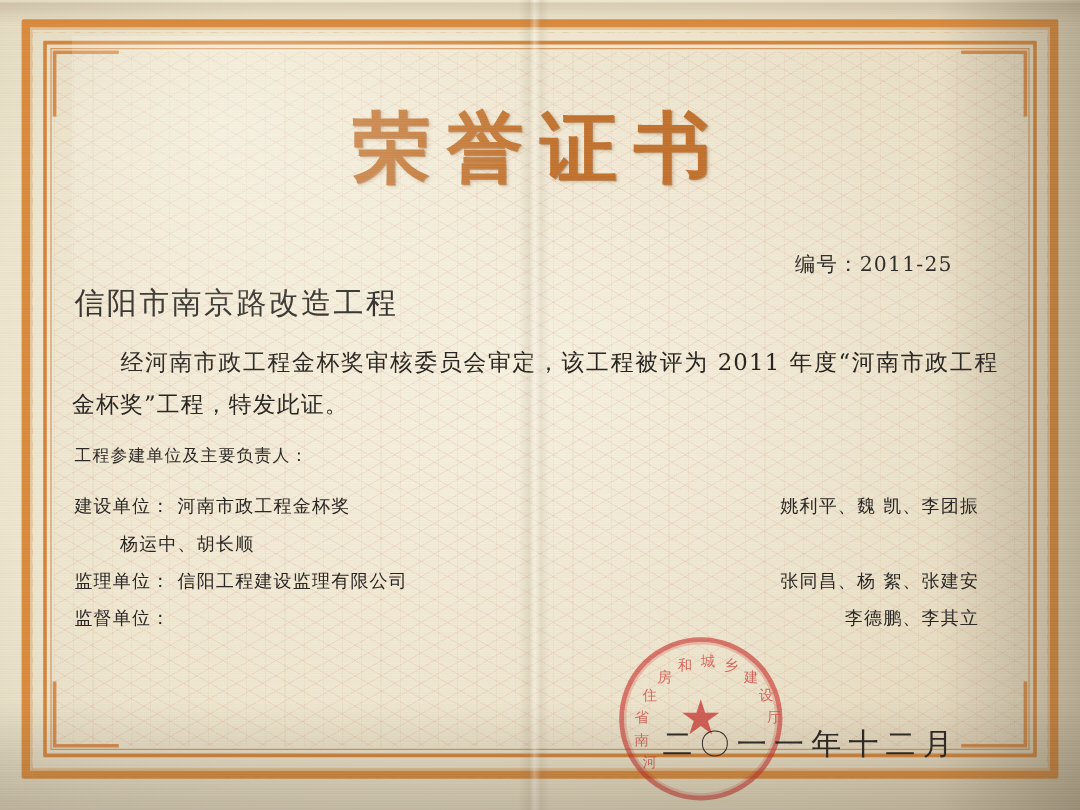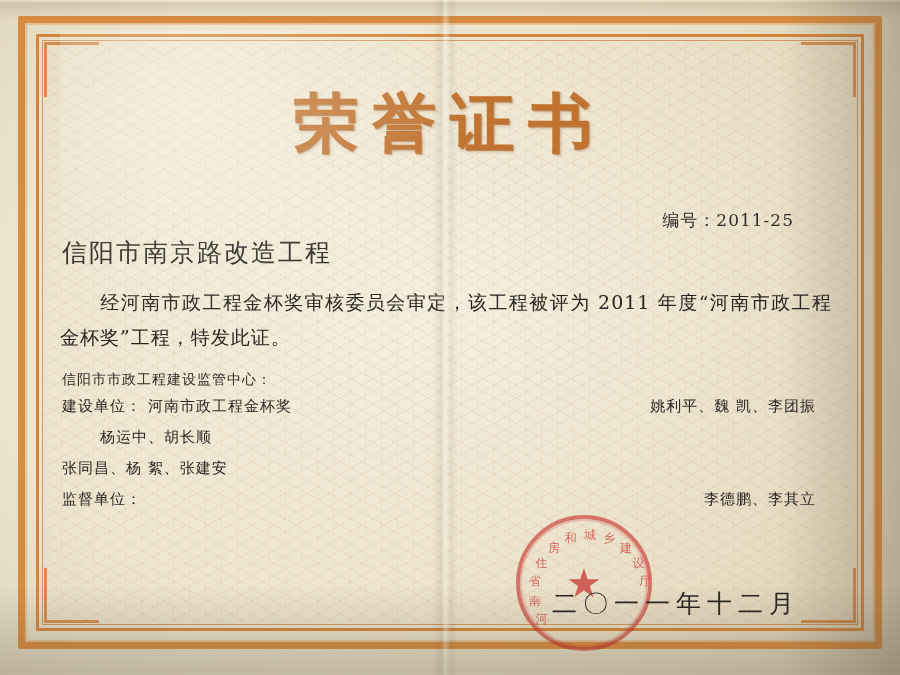--- a/index.html
+++ b/index.html
@@ -206,21 +206,21 @@
   .units-head {
     margin-top: 16px;
     padding-left: 6px;
     font-size: 14px;
     color: #2c2824;
     letter-spacing: 1px;
     font-family: "DejaVu Serif", serif;
   }
 
   .units {
-    margin-top: 8px;
+    margin-top: 24px;
     padding-left: 6px;
   }
   .unit-row {
     display: flex;
     align-items: baseline;
     justify-content: space-between;
     font-family: "DejaVu Serif", serif;
     font-size: 15px;
     color: #272320;
     letter-spacing: 1px;
@@ -310,34 +310,38 @@
     <div class="serial">
       <span>编号：</span><span class="num">2011-25</span>
     </div>
 
     <div class="recipient">信阳市南京路改造工程</div>
 
     <div class="body-text">
       <span class="indent"></span><span>经河南市政工程金杯奖审核委员会审定，该工程被评为 2011 年度“河南市政工程金杯奖”工程，特发此证。</span>
     </div>
 
-    <div class="units-head">信阳市市政工程建设监管中心：</div>
+    <div class="units-head">工程参建单位及主要负责人：</div>
 
     <div class="units">
       <div class="unit-row">
         <div class="unit-left">
           <span class="unit-label">建设单位：</span>
           <span class="unit-name">河南市政工程金杯奖</span>
         </div>
         <div class="unit-people">姚利平、魏  凯、李团振</div>
       </div>
       <div class="unit-row">
         <div class="unit-people">杨运中、胡长顺</div>
       </div>
       <div class="unit-row">
+        <div class="unit-left">
+          <span class="unit-label">监理单位：</span>
+          <span class="unit-name">信阳工程建设监理有限公司</span>
+        </div>
         <div class="unit-people">张同昌、杨  絮、张建安</div>
       </div>
       <div class="unit-row">
         <div class="unit-left">
           <span class="unit-label">监督单位：</span>
         </div>
         <div class="unit-people">李德鹏、李其立</div>
       </div>
     </div>
 

